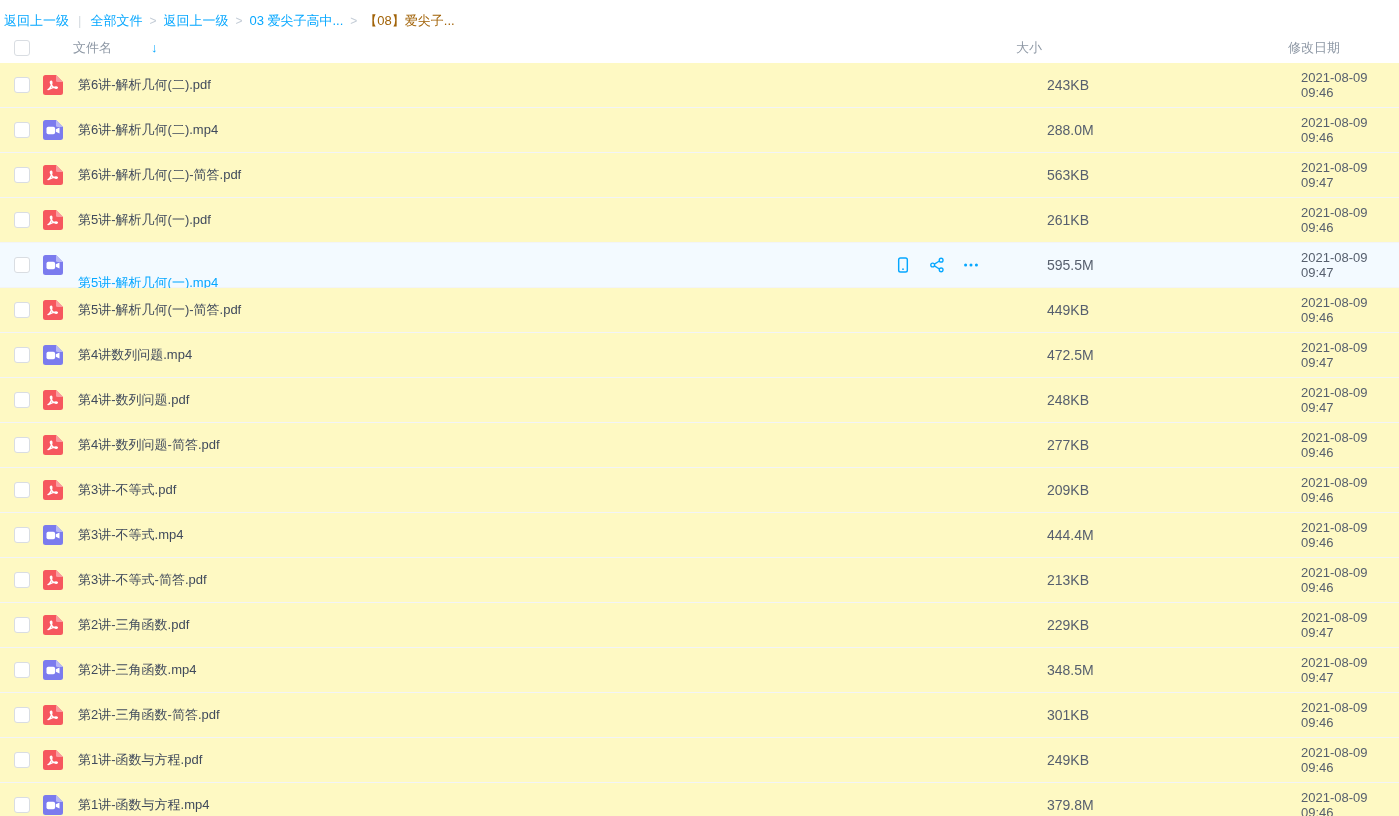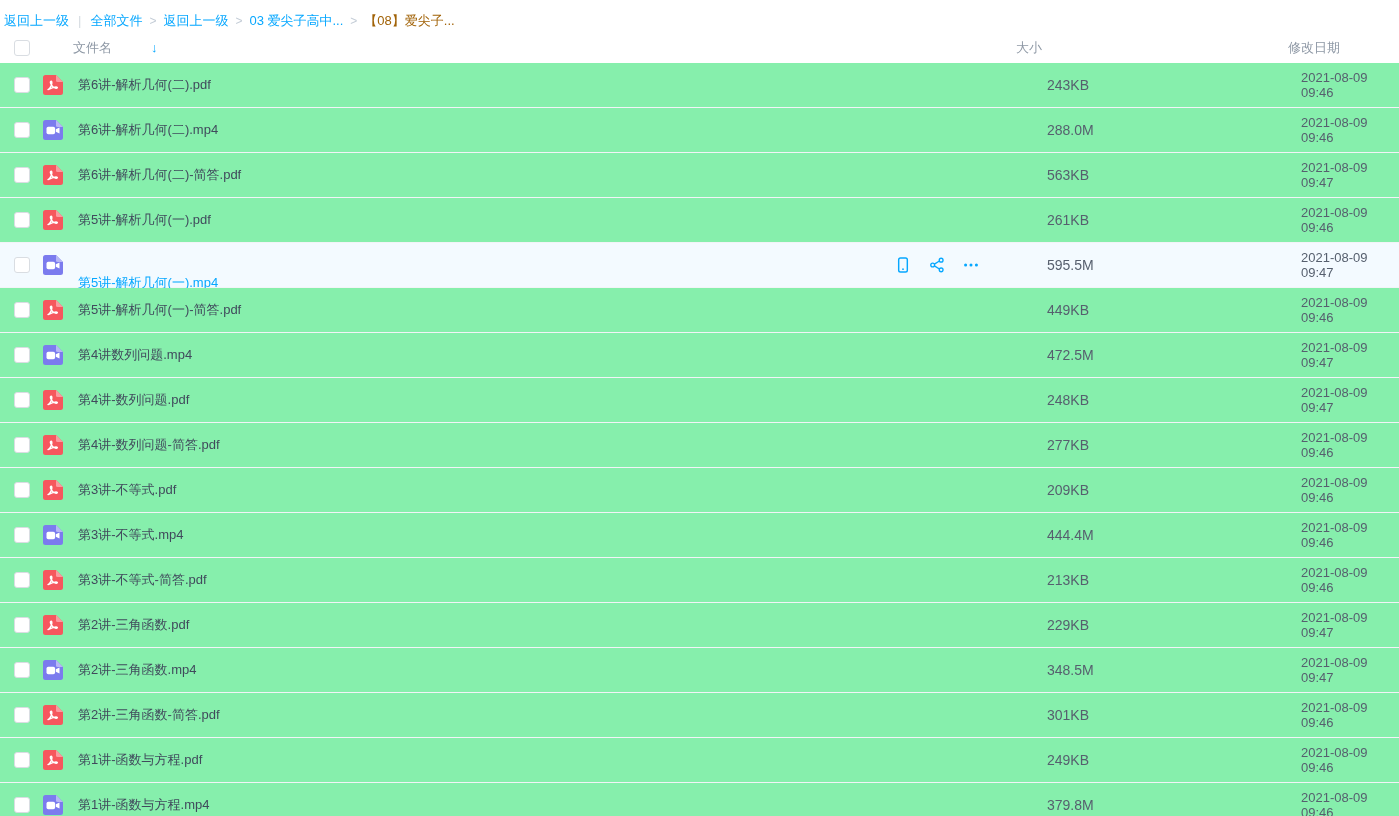--- a/index.html
+++ b/index.html
@@ -21,21 +21,21 @@
   .checkbox { width:16px; height:16px; border:1px solid #d9dde2; border-radius:3px;
     background:#fff; flex:0 0 auto; cursor:pointer; }
   .list-header .checkbox { margin-left:14px; }
   .hdr-name { margin-left:8px; cursor:pointer; }
   .sort-arrow { color:#06a7ff; font-size:13px; font-weight:bold; margin-left:4px; cursor:pointer; }
   .hdr-size { position:absolute; left:1016px; }
   .hdr-date { position:absolute; left:1288px;font-family:Liberation Serif, serif; }
 
   
   .row { height:45px; display:flex; align-items:center; position:relative;
-    border-bottom:1px solid #f2f4f7; background:#86efac; }
+    border-bottom:1px solid #f2f4f7; background:#fef9c3; }
   .row.active { background:#f3faff; }
   .row .checkbox { margin-left:14px; }
   .file-icon { width:22px; height:22px; margin-left:12px; flex:0 0 auto; }
   .file-name { margin-left:14px; font-size:13px; color:#404a5c; cursor:pointer; }
   .row.active .file-name { color:#06a7ff;margin-top:36px; }
   .file-size { position:absolute; left:1008px; font-size:14px; color:#565f6e;margin-left:39px; }
   .file-date { position:absolute; left:1277px; font-size:13px; color:#565f6e;margin-left:24px; }
   .row-actions { position:absolute; left:893px; display:flex; align-items:center; gap:14px; }
   .action-btn { width:20px; height:20px; cursor:pointer; display:flex;
     align-items:center; justify-content:center; }

